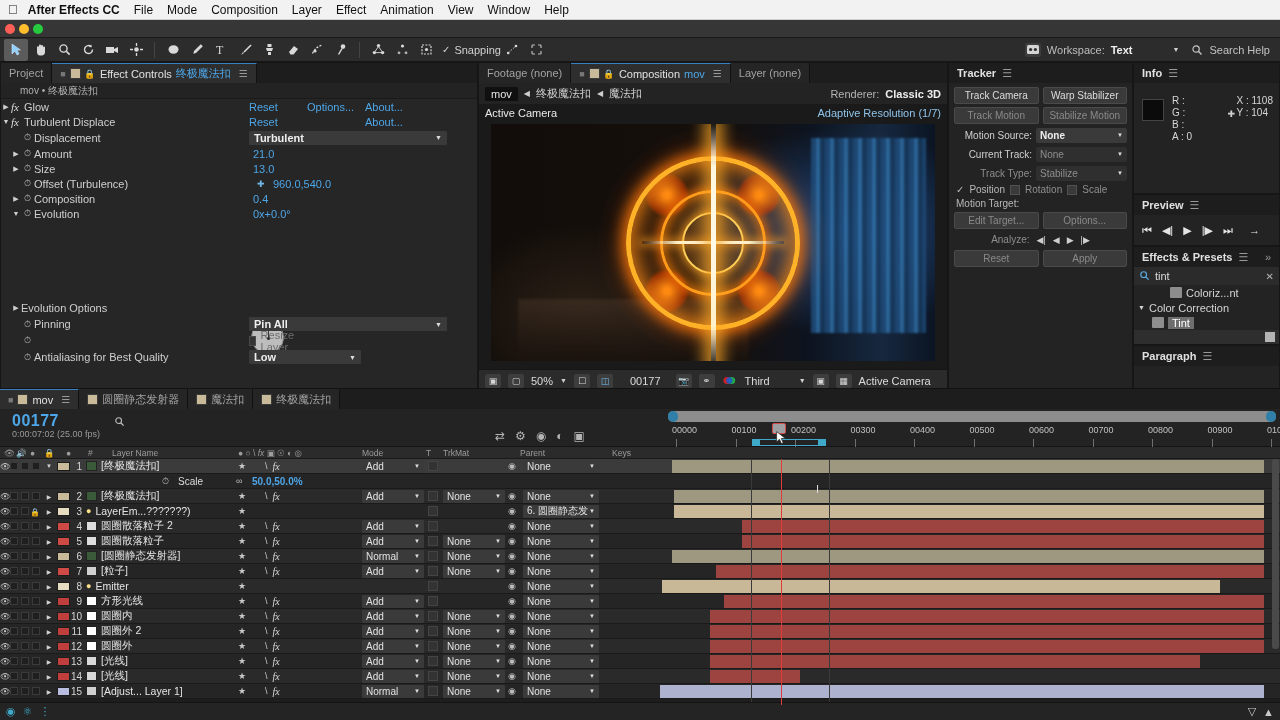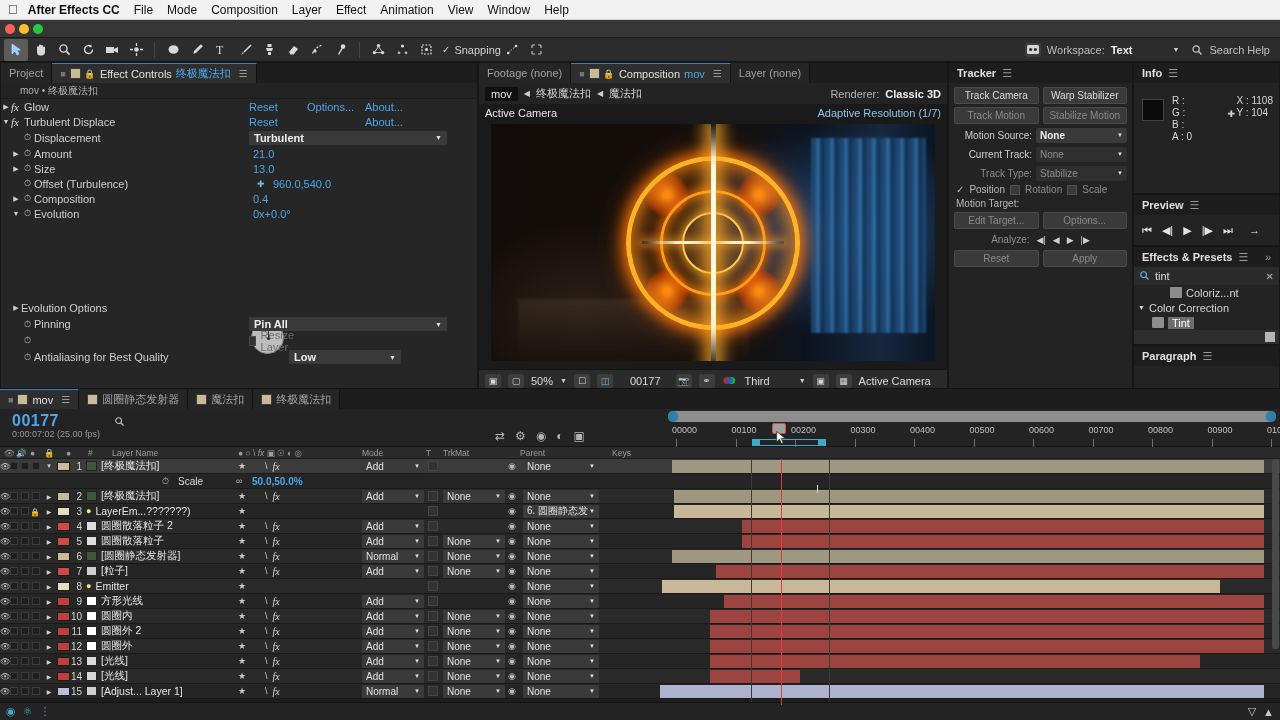--- a/index.html
+++ b/index.html
@@ -86,21 +86,21 @@
   .sw{ color:#b9b9b9; font-size:9px; width:13px; text-align:center;}
   .eclab{ color:#cfcfcf; }
   .ecbtns{ position:absolute; left:248px; display:flex; gap:0px; }
   .ecbtn{ color:#4da6e8; font-size:11px; width:58px; }
   .ecval{ position:absolute; left:252px; color:#4da6e8; font-size:11px; }
   .ecdd{
     position:absolute; left:248px; width:198px; height:14px; background:#3a3a3a;
     display:flex; align-items:center; justify-content:space-between; padding:0 5px;
     color:#eee; font-weight:bold; font-size:11px; border-radius:1px;
   }
-  .ecdd.sm{ width:112px;margin-left:40px; }
+  .ecdd.sm{ width:112px; }
   .ecdd .cv{ font-size:7px; color:#ddd; }
   .anchor{ position:absolute; left:256px; color:#6fb8e8; font-size:9px;}
   .dial{
     position:absolute; left:250px; top:222px; width:33px; height:33px; border-radius:50%;
     background:#bdbdbd; border:1px solid #8c8c8c;
   }
   .dial:after{
     content:""; position:absolute; left:50%; top:3px; width:1px; height:13px; background:#3a3a3a;
   }
   .dial:before{

